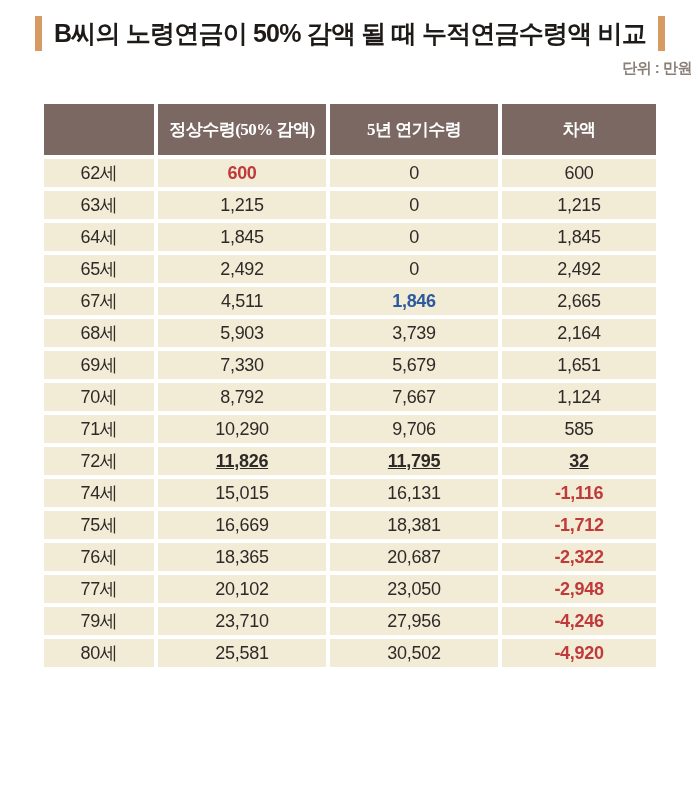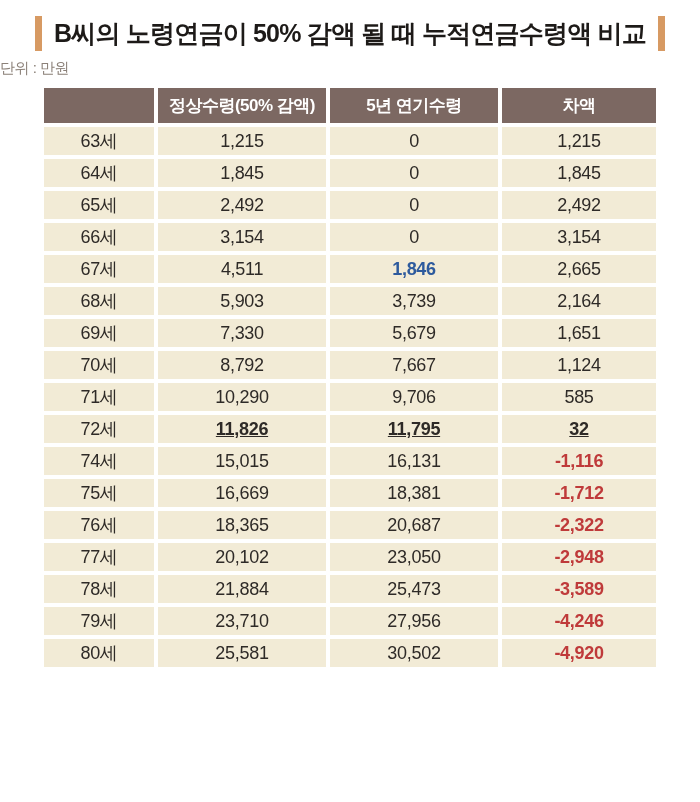--- a/index.html
+++ b/index.html
@@ -25,35 +25,35 @@
   }
   .accent-bar{
     width:7px;height:35px;background:var(--accent-bar);
     flex:0 0 auto;
   }
   .page-title{
     font-size:25px;font-weight:700;letter-spacing:-0.8px;
     color:#1d1a18;white-space:nowrap;
   }
   .unit-label{
-    text-align:left;margin:6px 8px 6px 0;
-    font-size:15px;color:var(--muted);letter-spacing:-0.5px;
+    text-align:right;margin:6px 8px 22px 0;
+    font-size:15px;color:var(--muted);letter-spacing:-0.5px;font-weight:bold;
   }
   table.pension{
     margin-left:40px;width:620px;table-layout:fixed;
     border-collapse:separate;border-spacing:4px 4px;
   }
   col.c-age{width:110px;}
   col.c-normal{width:168px;}
   col.c-deferred{width:168px;}
   col.c-diff{width:154px;}
   th{
     background:var(--header-bg);color:var(--header-text);
     font-size:17px;font-weight:700;height:30px;
-    letter-spacing:-0.5px;text-align:center;padding:6px 0;
+    letter-spacing:-0.5px;text-align:center;padding:14px 0;font-family:Liberation Serif, serif;
   }
   td{
     background:var(--cell-bg);text-align:center;
     font-size:18px;height:27px;padding:2px 0;
     letter-spacing:-0.3px;color:var(--text);
   }
   td.red{color:var(--red);font-weight:700;}
   td.blue{color:var(--blue);font-weight:700;}
   td.bold{font-weight:700;text-decoration:underline;}
 </style>
@@ -78,42 +78,42 @@
   <thead>
     <tr>
       <th></th>
       <th>정상수령(50% 감액)</th>
       <th>5년 연기수령</th>
       <th>차액</th>
     </tr>
   </thead>
   <tbody>
       <tr>
+        <td>62세</td>
+        <td class="red">600</td>
+        <td>0</td>
+        <td>600</td>
+      </tr>
+      <tr>
         <td>63세</td>
         <td>1,215</td>
         <td>0</td>
         <td>1,215</td>
       </tr>
       <tr>
         <td>64세</td>
         <td>1,845</td>
         <td>0</td>
         <td>1,845</td>
       </tr>
       <tr>
         <td>65세</td>
         <td>2,492</td>
         <td>0</td>
         <td>2,492</td>
-      </tr>
-      <tr>
-        <td>66세</td>
-        <td>3,154</td>
-        <td>0</td>
-        <td>3,154</td>
       </tr>
       <tr>
         <td>67세</td>
         <td>4,511</td>
         <td class="blue">1,846</td>
         <td>2,665</td>
       </tr>
       <tr>
         <td>68세</td>
         <td>5,903</td>
@@ -162,26 +162,20 @@
         <td>20,687</td>
         <td class="red">-2,322</td>
       </tr>
       <tr>
         <td>77세</td>
         <td>20,102</td>
         <td>23,050</td>
         <td class="red">-2,948</td>
       </tr>
       <tr>
-        <td>78세</td>
-        <td>21,884</td>
-        <td>25,473</td>
-        <td class="red">-3,589</td>
-      </tr>
-      <tr>
         <td>79세</td>
         <td>23,710</td>
         <td>27,956</td>
         <td class="red">-4,246</td>
       </tr>
       <tr>
         <td>80세</td>
         <td>25,581</td>
         <td>30,502</td>
         <td class="red">-4,920</td>

